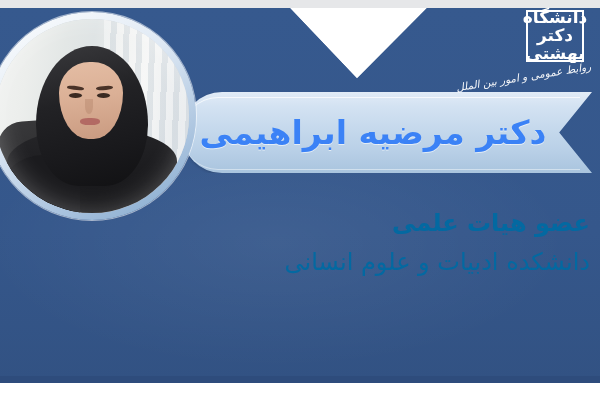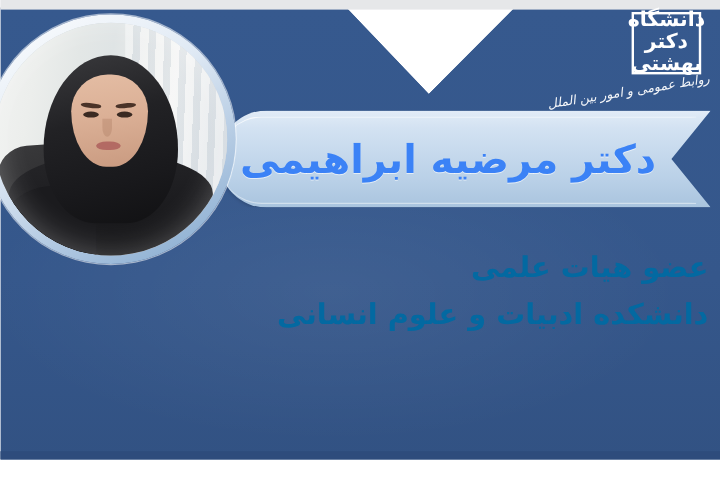--- a/index.html
+++ b/index.html
@@ -266,21 +266,21 @@
     margin-top: 10px;
   }
   .role-line-1 {
     font-size: 24px;
     font-weight: bold;
     line-height: 1.45;
     letter-spacing: 0px;
   }
   .role-line-2 {
     font-size: 24px;
-    font-weight: bold;
+    font-weight: normal;
     line-height: 1.45;
     letter-spacing: 0px;
     margin-top: 4px;
   }
 
   
   .logo {
     position: absolute;
     right: 8px;
     top: 8px;

